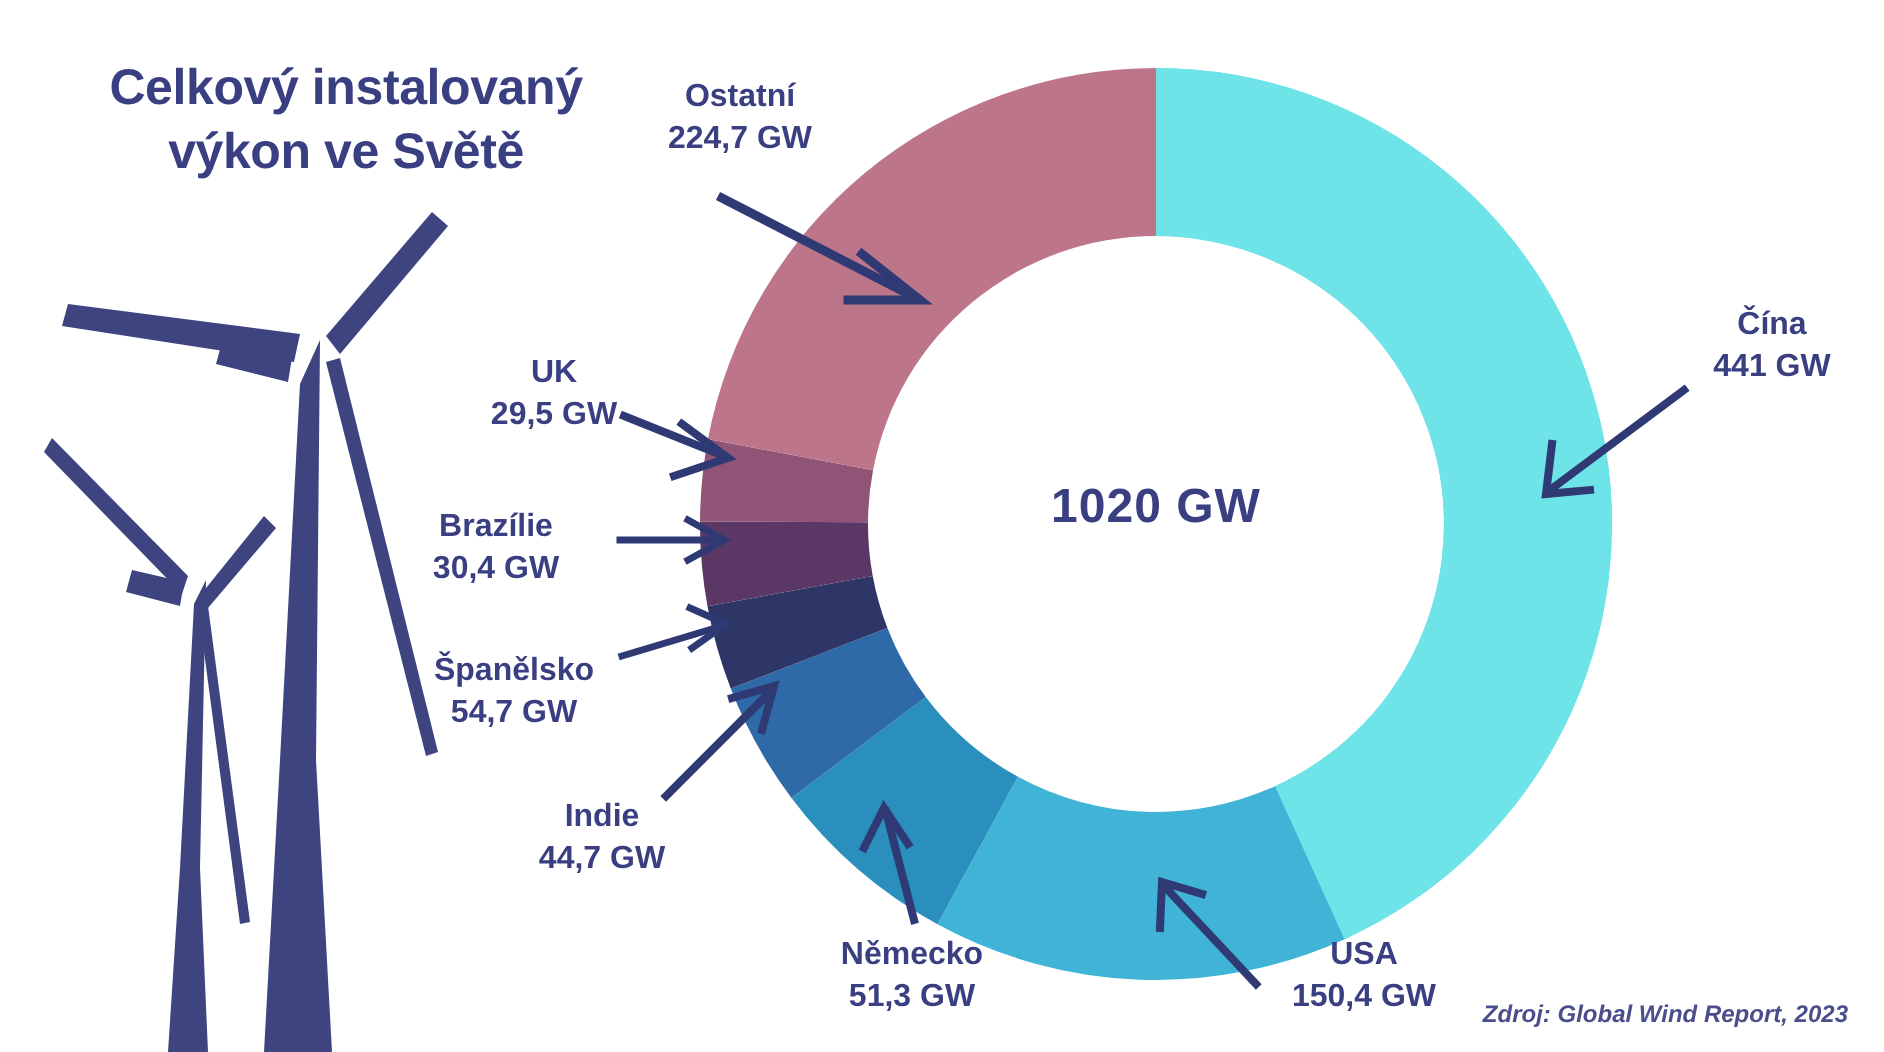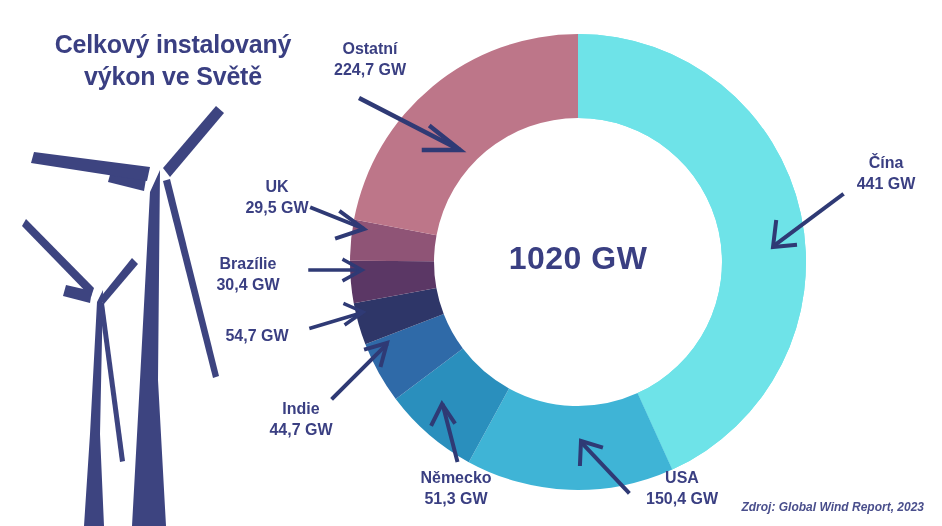--- a/index.html
+++ b/index.html
@@ -43,21 +43,21 @@
     white-space: nowrap;
   }
   .label .lbl-name { display: block; }
   .label .lbl-val { display: block; }
   .center-total {
     position: absolute;
     left: 478px;
     top: 240px;
     width: 200px;
     text-align: center;
-    font-size: 32px;
+    font-size: 24px;
     font-weight: bold;
     color: #3a3f82;
     letter-spacing: 0.5px;
   }
   .source {
     position: absolute;
     right: 18px;
     bottom: 12px;
     font-size: 12px;
     font-weight: bold;
@@ -156,20 +156,21 @@
     <span class="lbl-name">UK</span>
     <span class="lbl-val">29,5 GW</span>
   </div>
 
   <div class="label" style="left:193px;top:253px;width:110px;">
     <span class="lbl-name">Brazílie</span>
     <span class="lbl-val">30,4 GW</span>
   </div>
 
   <div class="label" style="left:196px;top:325px;width:122px;">
+    <span class="lbl-name">Španělsko</span>
     <span class="lbl-val">54,7 GW</span>
   </div>
 
   <div class="label" style="left:246px;top:398px;width:110px;">
     <span class="lbl-name">Indie</span>
     <span class="lbl-val">44,7 GW</span>
   </div>
 
   <div class="label" style="left:392px;top:467px;width:128px;text-align:center;">
     <span class="lbl-name">Německo</span>

